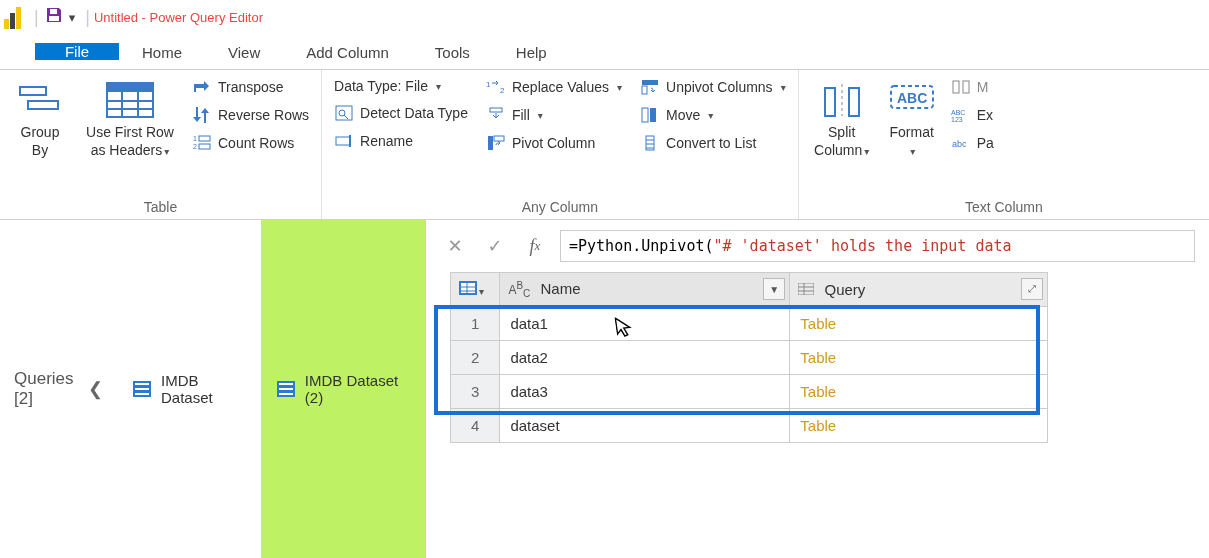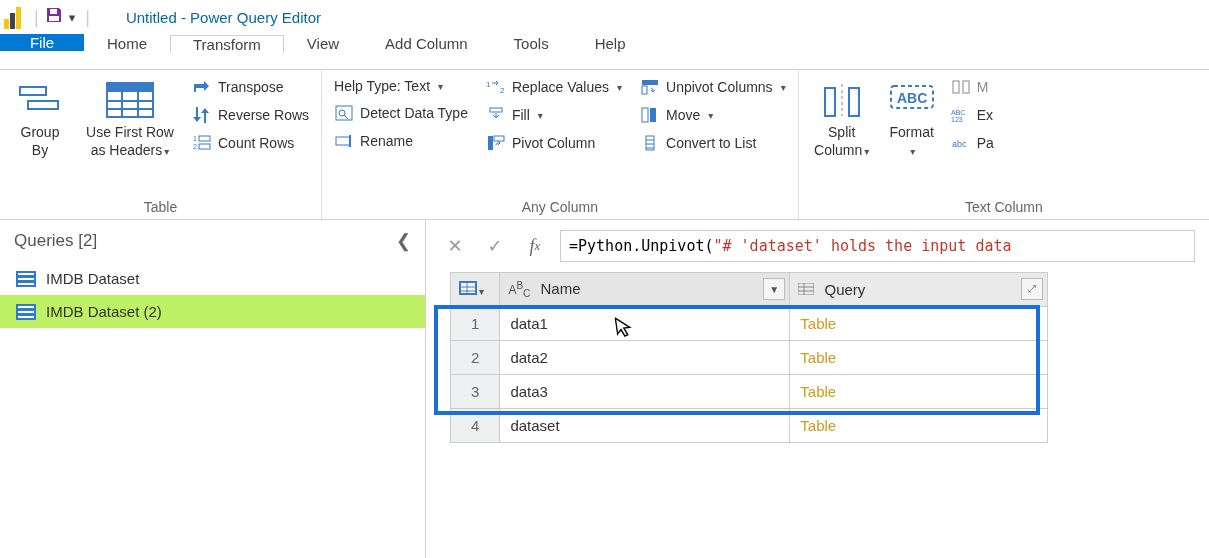--- a/index.html
+++ b/index.html
@@ -22,29 +22,30 @@
     background: #fff;
   }
   .titlebar .logo {
     width: 20px; height: 24px; margin-right: 6px;
     display: flex; align-items: flex-end;
   }
   .titlebar .logo svg { display:block; }
   .titlebar .sep { color: #ccc; margin: 0 4px; font-size: 18px; }
   .titlebar .save { color: #7b2f9e; font-size: 18px; margin: 0 2px; }
   .titlebar .qsep { color: #444; font-size: 13px; margin: 0 6px 0 4px; }
-  .titlebar .title { color: #0369a1; font-size: 15px; margin-left: 32px; }
+  .titlebar .title { color: #ef4444; font-size: 13px; }
 
   
   .tabs {
     height: 36px;
     display: flex;
-    align-items: flex-start;
+    align-items: center;
     border-bottom: 1px solid #d0d0d0;
     background: #fff;
+    padding-left: 35px;
   }
   .tabs .file-tab {
     background: #0178d4;
     color: #fff;
     width: 84px;
     display: flex;
     align-items: center;
     justify-content: center;
     font-size: 15px;
   }
@@ -106,21 +107,21 @@
   .cmd .sicon { width: 20px; height: 18px; display:flex; align-items:center; justify-content:center; }
   .caret { font-size: 10px; color: #555; margin-left: 2px; }
   .big-btn.tall { width: 70px; }
   .gray { color: #888; }
 
   
   .content { display: flex; height: calc(558px - 34px - 36px - 150px); }
   .queries {
     width: 426px;
     border-right: 1px solid #d0d0d0;
-    display: flex; flex-direction: column;
+    display: flex; flex-direction: row;
   }
   .queries .hdr {
     display: flex; align-items: center; justify-content: space-between;
     padding: 10px 14px; font-size: 17px; color: #555;
   }
   .queries .hdr .chev { color: #666; font-size: 18px; }
   .qitem {
     display: flex; align-items: center; gap: 10px;
     padding: 8px 16px; font-size: 15px; color: #333;
   }
@@ -205,21 +206,20 @@
       </svg>
   </span>
   <span class="qsep">▾</span>
   <span class="sep">|</span>
   <span class="title">Untitled - Power Query Editor</span>
 </div>
 
 <div class="tabs">
   <div class="file-tab">File</div>
   <div class="tab">Home</div>
-  <div class="tab active">Transform</div>
   <div class="tab">View</div>
   <div class="tab">Add Column</div>
   <div class="tab">Tools</div>
   <div class="tab">Help</div>
 </div>
 
 <div class="ribbon">
 
   <div class="ribbon-group">
     <div class="group-body">
@@ -278,21 +278,21 @@
         </div>
       </div>
     </div>
     <div class="group-label">Table</div>
   </div>
 
   <div class="ribbon-group" style="flex:0 0 auto">
     <div class="group-body">
       <div class="cmd-col" style="padding-right:14px">
         <div class="cmd">
-          <span>Help Type: Text</span>
+          <span>Data Type: File</span>
             <span class="caret">▾</span>
         </div>
         <div class="cmd">
           <span class="sicon">
               <svg width="18" height="16" viewBox="0 0 18 16">
                 <rect x="1" y="1" width="16" height="14" fill="none" stroke="#3a7bc8"></rect>
                 <circle cx="7" cy="8" r="3" fill="none" stroke="#3a7bc8"></circle>
                 <line x1="9" y1="10" x2="13" y2="14" stroke="#3a7bc8"></line>
               </svg>
             </span>

